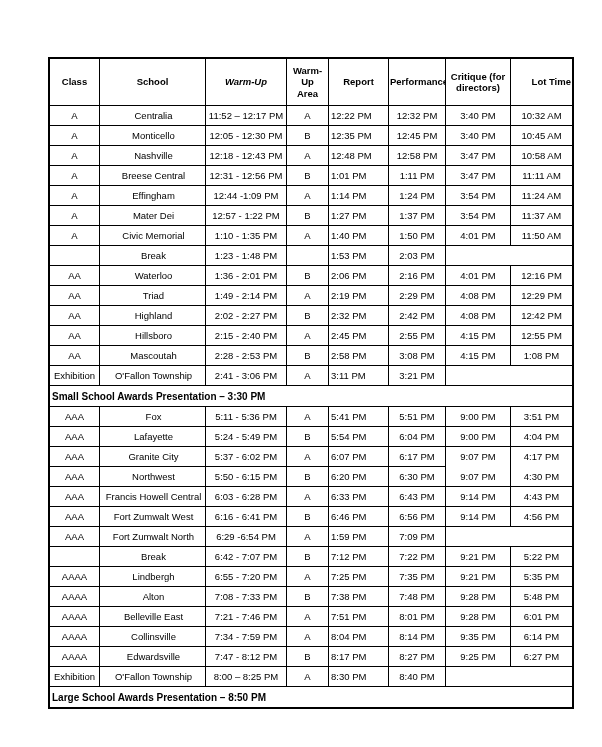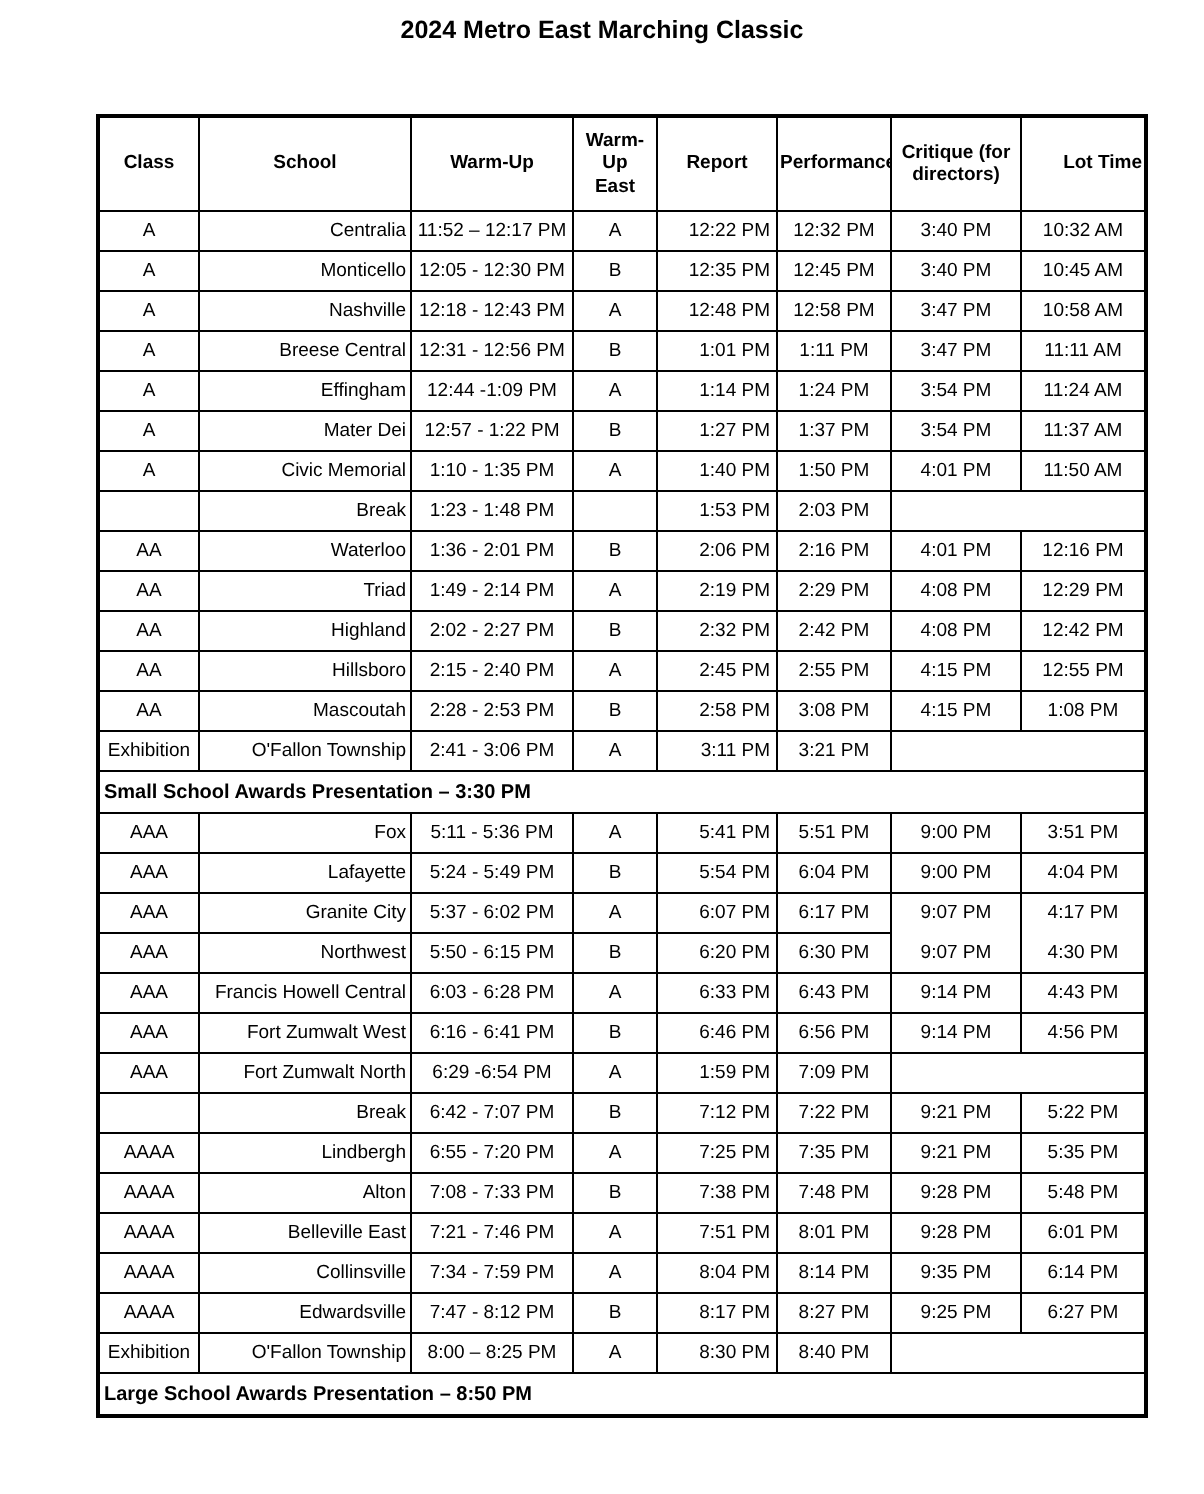--- a/index.html
+++ b/index.html
@@ -6,52 +6,51 @@
   body{width:602px;height:747px;font-family:"Liberation Sans",sans-serif;color:#000;}
   .page{position:relative;width:602px;height:747px;background:#fff;overflow:hidden;}
   .doc-title{position:absolute;top:7px;left:0;width:100%;text-align:center;font-weight:bold;
              font-size:12.5px;line-height:16px;}
   table.schedule{position:absolute;top:57px;left:48px;width:515px;border-collapse:collapse;
                  table-layout:fixed;border:2px solid #000;}
   .schedule th,.schedule td{border:1px solid #000;overflow:hidden;}
   .schedule th{font-size:9.5px;font-weight:bold;height:46px;vertical-align:middle;text-align:center;
                white-space:pre-line;padding:0 1px;line-height:1.2;}
   .schedule td{font-size:9.5px;height:19px;padding:0 2px;vertical-align:middle;white-space:nowrap;}
-  th.col-class{width:47px;}  th.col-school{width:103px;} th.col-warmup{width:78px;}
+  th.col-class{width:47px;}  th.col-school{width:103px;} th.col-warmup{width:78px;font-style:italic;}
   th.col-area{width:39px;}   th.col-report{width:57px;margin-left:48px;}  th.col-performance{width:54px;}
   th.col-critique{width:62px;} th.col-lot{width:59px;text-align:right;}
   td.col-class{text-align:center;padding:0;}
-  td.col-school{text-align:right;padding-left:4px;}
+  td.col-school{text-align:center;padding-left:4px;}
   td.col-warmup,td.col-area,td.col-performance,td.col-critique,td.col-lot{text-align:center;}
-  td.col-report{text-align:right;padding-right:3px;}
+  td.col-report{padding-right:3px;}
   td.divider{font-weight:bold;font-size:10px;height:20px;}
   td.merged-tail{border-left:1px solid #000;}
   td.no-bb{border-bottom:none;}
   td.no-bt{border-top:none;}
   th.raised{position:relative;}
   th.raised::before{content:"";position:absolute;top:-9px;left:-2px;right:-2px;height:9px;
                     background:#fff;border:2px solid #000;border-bottom:none;box-sizing:border-box;}
 </style>
 </head>
 <body>
 
 <div class="page">
   <div class="doc-title">
-    <div>2024 Metro East Marching Classic</div>
   </div>
 
   <table class="schedule">
     <thead>
       <tr id="header-row">
           <th class="col-class">Class</th>
           <th class="col-school">School</th>
           <th class="col-warmup">Warm-Up</th>
           <th class="col-area">Warm-
 Up
-East</th>
+Area</th>
           <th class="col-report">Report</th>
           <th class="col-performance">Performance</th>
           <th class="col-critique raised">Critique (for
 directors)</th>
           <th class="col-lot raised">Lot Time</th>
         </tr>
     </thead>
     <tbody id="schedule-body">
         <tr>
           <td class="col-class">A</td>

